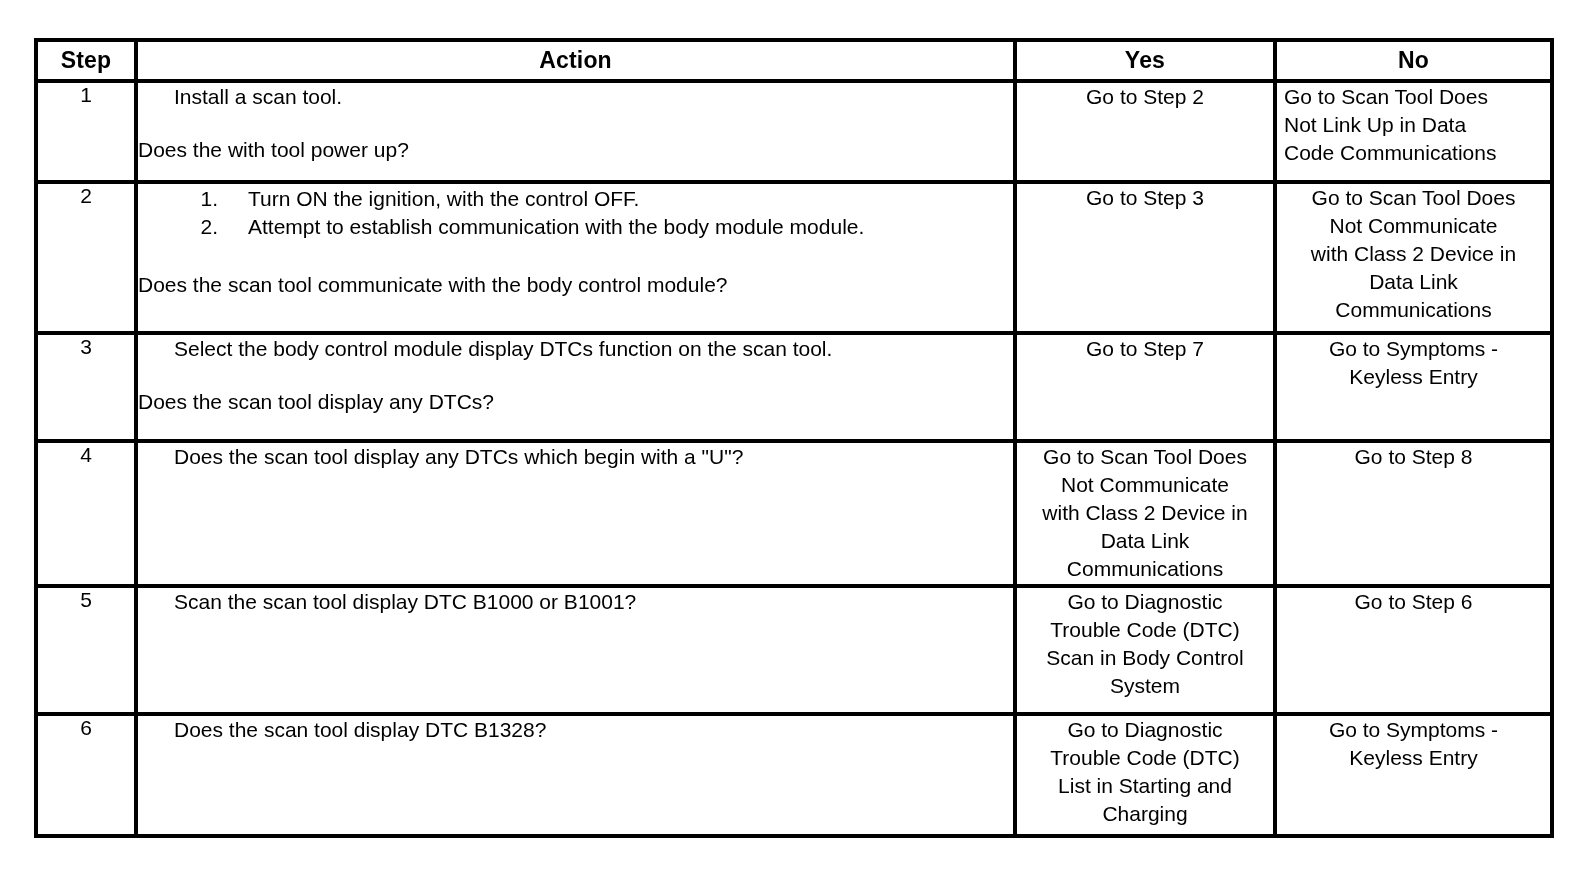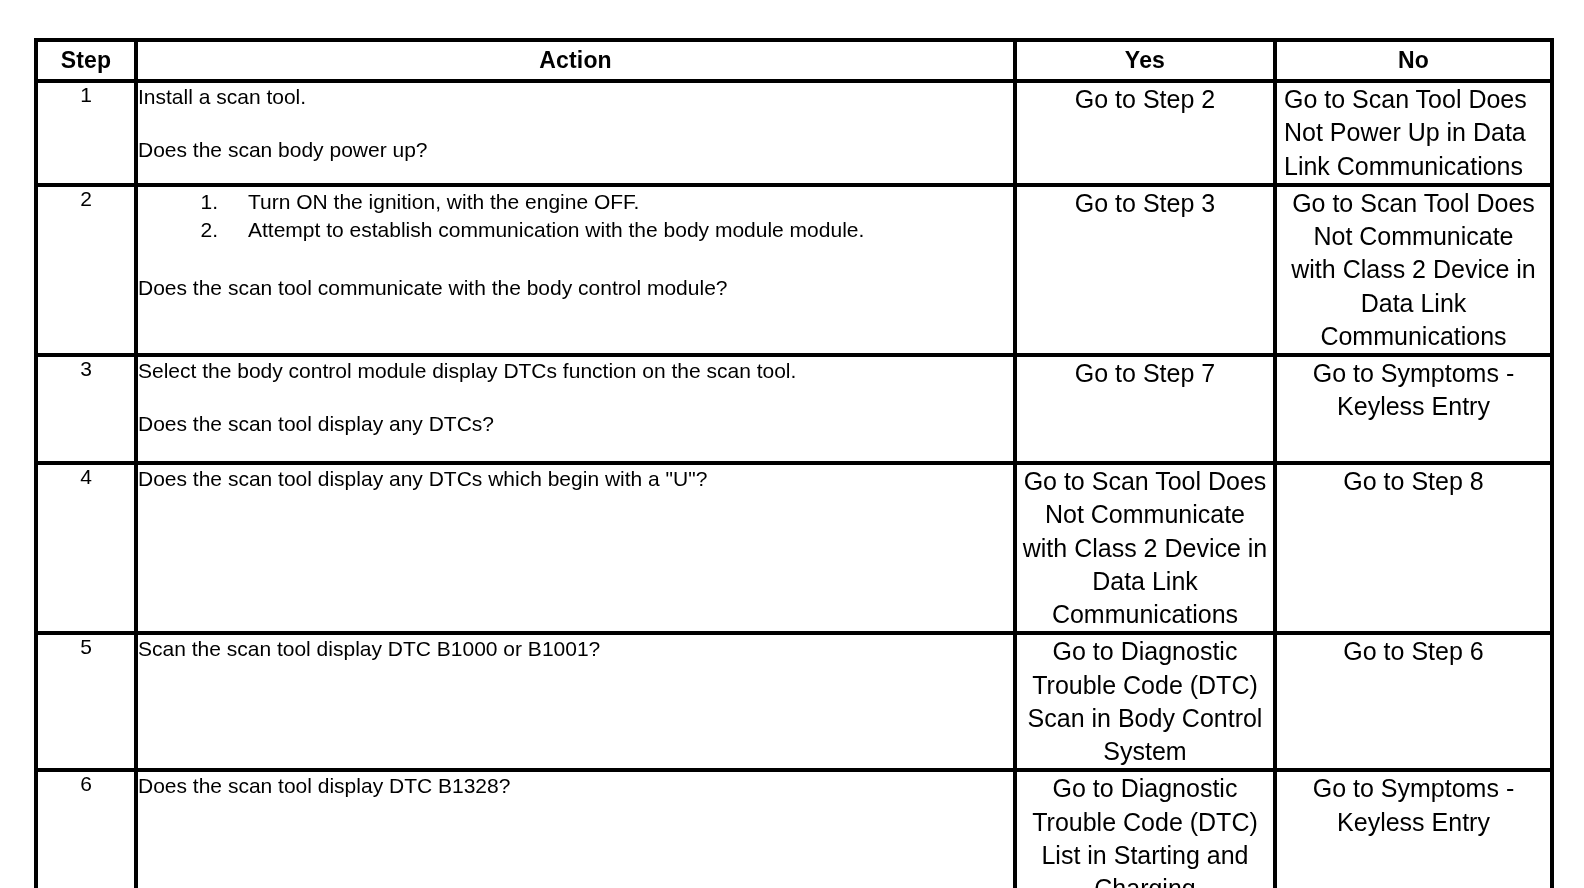--- a/index.html
+++ b/index.html
@@ -67,20 +67,21 @@
   
   td.action {
     vertical-align: top;
     padding: 4px 0 4px 6px;
     font-size: 21px;
     line-height: 1.30;
   }
   td.action .lead {
     display: block;
     white-space: nowrap;
+    margin-left: 36px;
   }
   td.action ol.steplist {
     list-style: none;
     margin: 1px 0 0 0;
     padding: 0;
   }
   td.action ol.steplist li {
     position: relative;
     padding-left: 110px;
     line-height: 1.33;
@@ -101,21 +102,21 @@
   }
   td.action .question {
     display: block;
     white-space: nowrap;
   }
 
   
   td.answer {
     vertical-align: bottom;
     text-align: center;
-    font-size: 25px;
+    font-size: 21px;
     line-height: 1.33;
     padding: 0 2px 4px 2px;
     margin-top: 24px;
   }
   td.answer.left {
     text-align: left;
     padding-left: 7px;
     padding-right: 2px;
   }
   td.answer .ln {
@@ -153,39 +154,39 @@
       </tr>
     </thead>
 
     <tbody>
 
       <tr class="r1">
         <td class="step">1</td>
         <td class="action">
           <span class="lead">Install a scan tool.</span>
           <span class="gap"></span>
-          <span class="question">Does the scan body power up?</span>
+          <span class="question">Does the with tool power up?</span>
         </td>
         <td class="answer">
           <span class="ln">Go to Step 2</span>
         </td>
         <td class="answer left">
           <span class="ln">Go to Scan Tool Does</span>
-          <span class="ln">Not Power Up in Data</span>
-          <span class="ln">Link Communications</span>
+          <span class="ln">Not Link Up in Data</span>
+          <span class="ln">Code Communications</span>
         </td>
       </tr>
 
       <tr class="r2">
         <td class="step">2</td>
         <td class="action">
           <ol class="steplist">
             <li>
               <span class="num">1.</span>
-              <span>Turn ON the ignition, with the engine OFF.</span>
+              <span>Turn ON the ignition, with the control OFF.</span>
             </li>
             <li>
               <span class="num">2.</span>
               <span>Attempt to establish communication with the body module module.</span>
             </li>
           </ol>
           <span class="gap tall"></span>
           <span class="question">Does the scan tool communicate with the body control module?</span>
         </td>
         <td class="answer">

